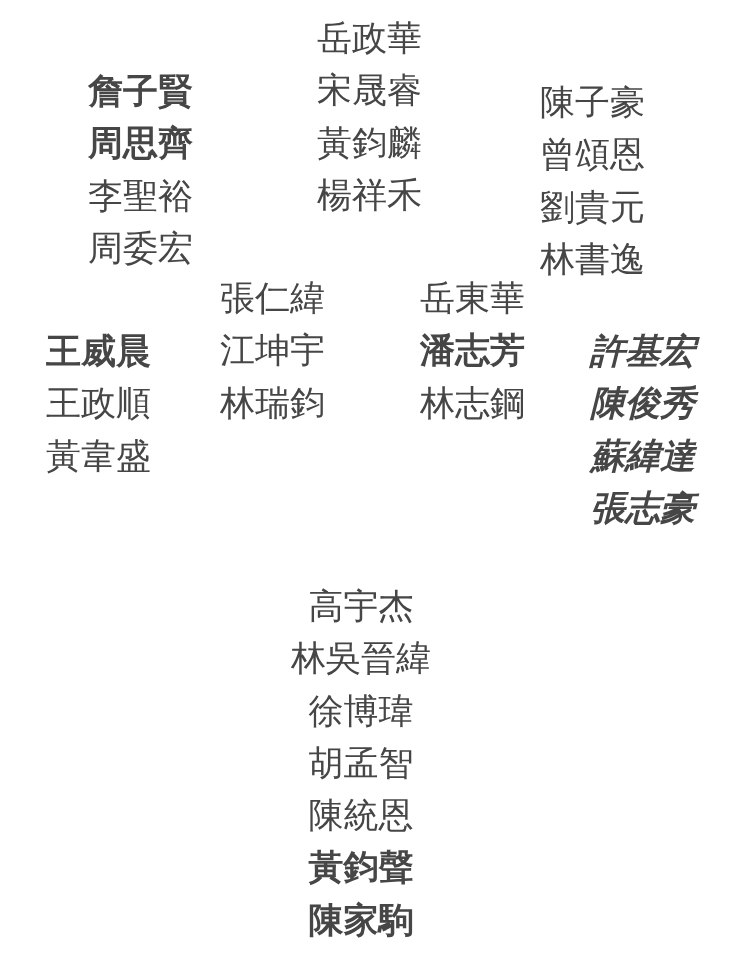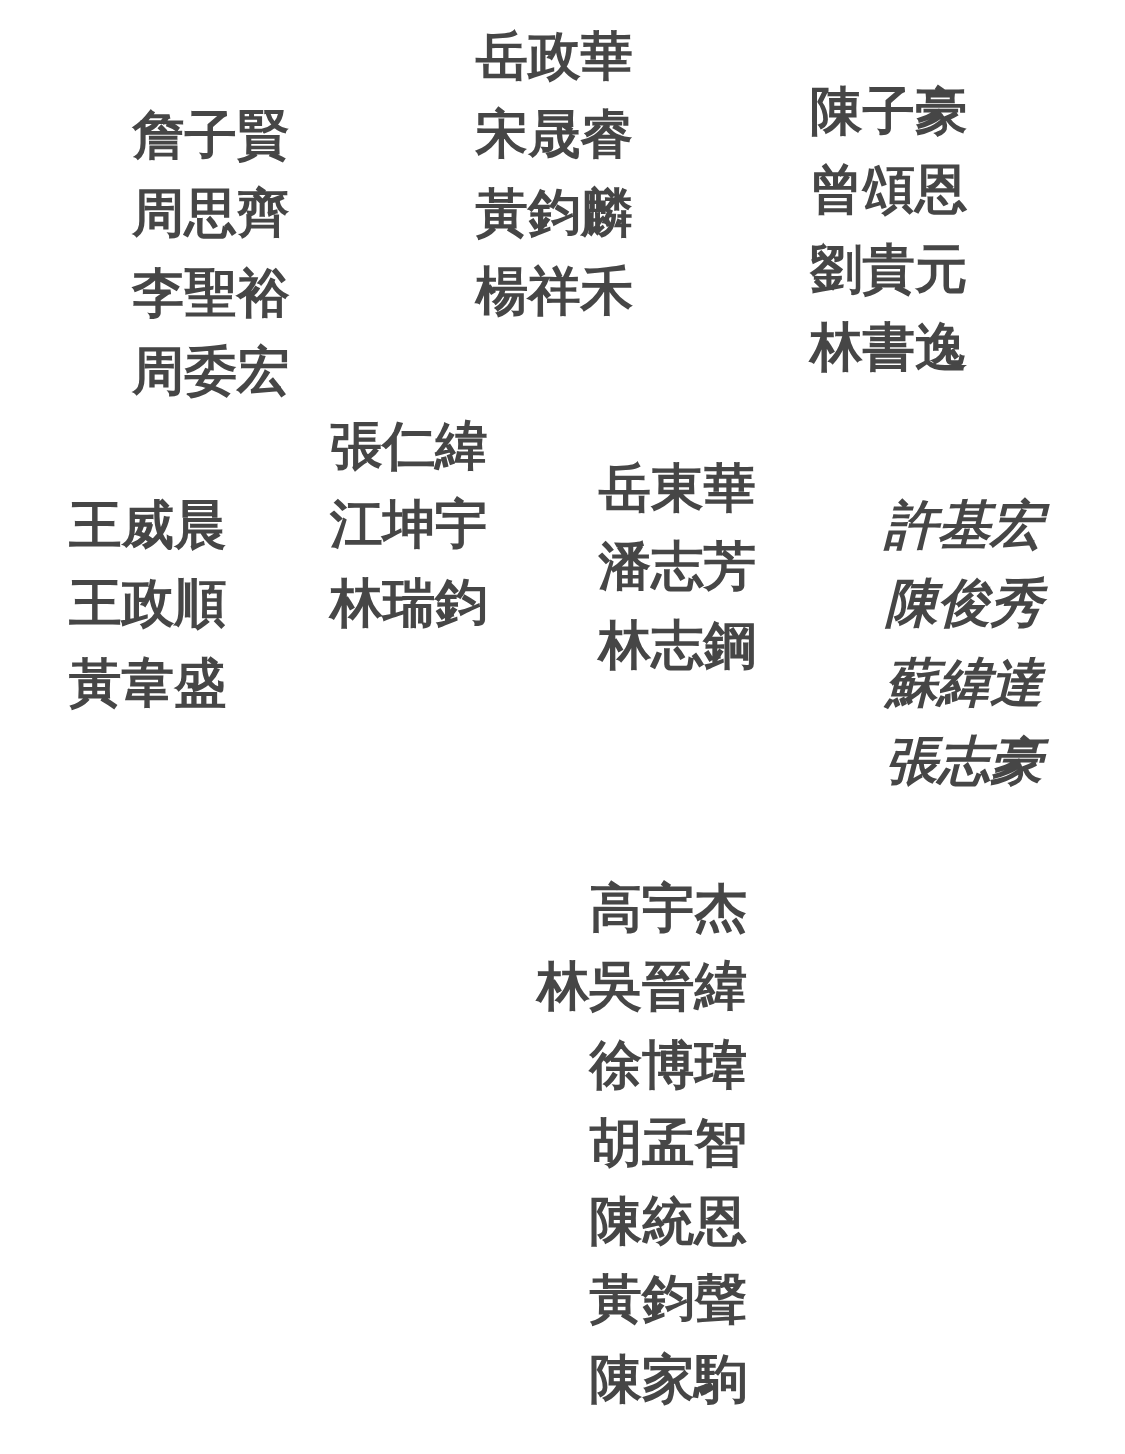--- a/index.html
+++ b/index.html
@@ -17,37 +17,37 @@
     font-size: 35px;
     overflow: hidden;
   }
   .col {
     position: absolute;
     line-height: 52.3px;
     white-space: nowrap;
     text-align: left;
   }
   .player {
-    font-weight: 700;
+    font-weight: 400;
   }
   .player.bold {
     font-weight: 700;
   }
   
   .col-lf { left: 88px;  top: 65px; }
   .col-cf { left: 317px; top: 12px; }
-  .col-rf { left: 540px; top: 49px; }
+  .col-rf { left: 540px; top: 76px; }
   
   .col-ss { left: 220px; top: 272px; }
-  .col-2b { left: 399px; top: 272px; margin-top: 28px; }
+  .col-2b { left: 420px; top: 272px; }
   
   .col-3b { left: 46px;  top: 325px; }
   .col-1b { left: 590px; top: 325px; font-style: italic; }
   
-  .col-c  { left: 248px; top: 580px; width: 250px; text-align: right; }
+  .col-c  { left: 236px; top: 580px; width: 250px; text-align: center; }
 </style>
 </head>
 <body>
 
 <div class="board">
 
   <div class="col col-lf">
     <div class="player bold">詹子賢</div>
     <div class="player bold">周思齊</div>
     <div class="player">李聖裕</div>

